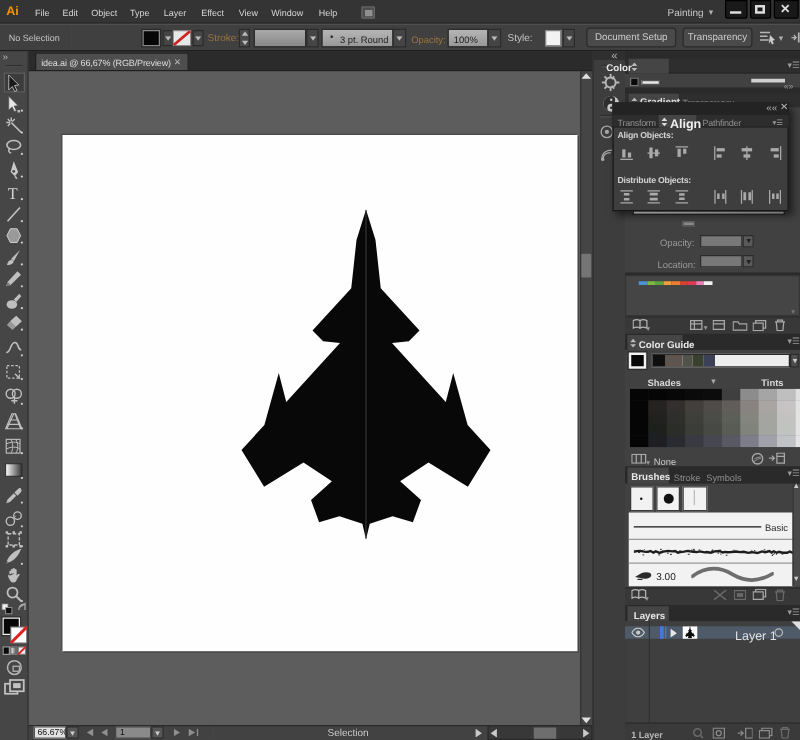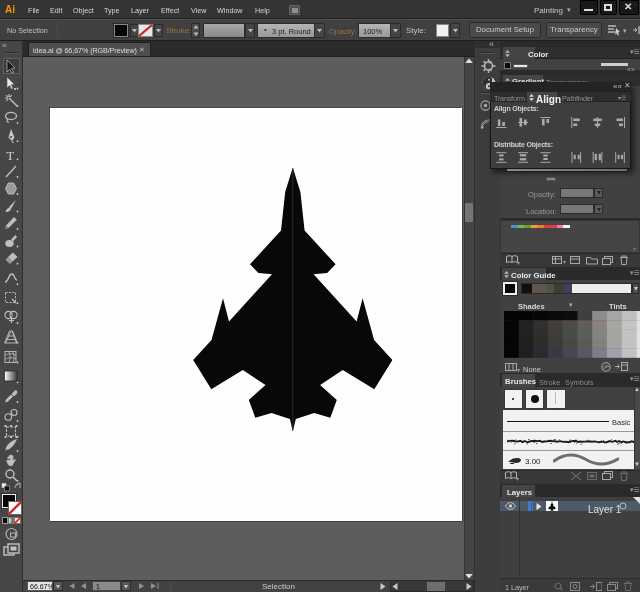--- a/index.html
+++ b/index.html
@@ -324,21 +324,21 @@
       <circle cx="2.2" cy="9.5" r="1.3" fill="#a8a8a8"></circle>
     </svg>
 <div class="abs" style="left:500px;top:41px;width:140px;height:551px;background:#3a3a3a"></div>
 <div class="abs" style="left:500px;top:41px;width:140px;height:6px;background:#2a2a2a"></div>
 <div class="abs" style="left:500px;top:47px;width:140px;height:12px;background:#2e2e2e;border-bottom:1px solid #242424"></div>
 <div class="abs" style="left:503px;top:47px;width:32px;height:12px;background:#454545"></div>
 <svg class="abs" style="left:505px;top:49.5px" width="5" height="7">
       <path d="M2.5 0L4.8 2.7H0.2z" fill="#bbb"></path>
       <path d="M2.5 7L0.2 4.3H4.8z" fill="#bbb"></path>
     </svg>
-<div class="txt" style="left:528px;top:49.5px;font-size:7.8px;color:#e8e8e8;font-weight:bold;">Color</div>
+<div class="txt" style="left:485px;top:49.5px;font-size:7.8px;color:#e8e8e8;font-weight:bold;">Color</div>
 <div class="txt" style="left:630px;top:48px;font-size:7px;color:#999;font-weight:normal;">▾☰</div>
 <div class="abs" style="left:500px;top:59px;width:140px;height:11px;background:#414141"></div>
 <div class="abs" style="left:503.5px;top:62px;width:7px;height:7px;background:#0a0a0a;border:1px solid #777"></div>
 <div class="abs" style="left:513px;top:63.5px;width:15px;height:4px;background:#e8e8e8;border:1px solid #555"></div>
 <div class="abs" style="left:601px;top:63px;width:27px;height:3px;background:#cfcfcf"></div>
 <div class="abs" style="left:500px;top:70px;width:140px;height:5px;background:#2a2a2a"></div>
 <div class="txt" style="left:627px;top:66px;font-size:7px;color:#999;font-weight:normal;">«»</div>
 <div class="abs" style="left:500px;top:75px;width:140px;height:11px;background:#2e2e2e"></div>
 <div class="abs" style="left:503px;top:75px;width:40px;height:11px;background:#454545"></div>
 <svg class="abs" style="left:505px;top:77.5px" width="5" height="7">
@@ -656,21 +656,21 @@
       <polygon transform="translate(6,5.2) scale(0.038)" points="0,-135 8,-110 12,-72 43,-38 34,-29 21,-28 64,19 70,-4 82,38 100,58 82,87 50,68 27,83 44,98 38,115 21,111 3,117 0,129 -3,117 -21,111 -38,115 -44,98 -27,83 -50,68 -82,87 -100,58 -82,38 -70,-4 -64,19 -21,-28 -34,-29 -43,-38 -12,-72 -8,-110" fill="#0a0a0a"></polygon>
     </svg>
 <div class="txt" style="left:588px;top:503.5px;font-size:10px;color:#e0e0e0;font-weight:normal;">Layer 1</div>
 <svg class="abs" style="left:619px;top:502px" width="8" height="8">
       <circle cx="4" cy="4" r="3" fill="none" stroke="#bbb" stroke-width="1"></circle>
     </svg>
 <svg class="abs" style="left:633px;top:497px" width="7" height="7">
       <path d="M7 0L7 7L0 0z" fill="#e0e0e0"></path>
     </svg>
 <div class="abs" style="left:500px;top:578px;width:140px;height:14px;background:#3a3a3a;border-top:1px solid #2c2c2c"></div>
-<div class="txt" style="left:505px;top:583px;font-size:7.2px;color:#b9b9b9;font-weight:normal;">1 Layer</div>
+<div class="txt" style="left:505px;top:583px;font-size:7.2px;color:#b9b9b9;font-weight:bold;">1 Layer</div>
 <svg class="abs" style="left:554px;top:582px" width="9" height="9">
       <circle cx="4" cy="4" r="3" fill="none" stroke="#6a6a6a" stroke-width="1.2"></circle>
       <path d="M6 6l2.5 2.5" stroke="#6a6a6a" stroke-width="1.2"></path>
     </svg>
 <svg class="abs" style="left:570px;top:582px" width="10" height="9">
       <rect x="0.5" y="0.5" width="9" height="8" fill="none" stroke="#8a8a8a"></rect>
       <circle cx="5" cy="4.5" r="2" fill="none" stroke="#8a8a8a"></circle>
     </svg>
 <svg class="abs" style="left:590px;top:582px" width="12" height="9">
       <path d="M0 4.5h4M2.5 2.5l2 2-2 2" fill="none" stroke="#8a8a8a"></path>

